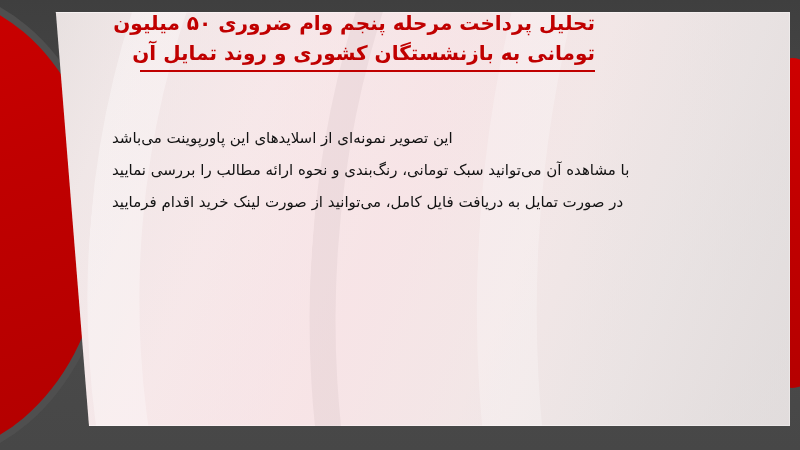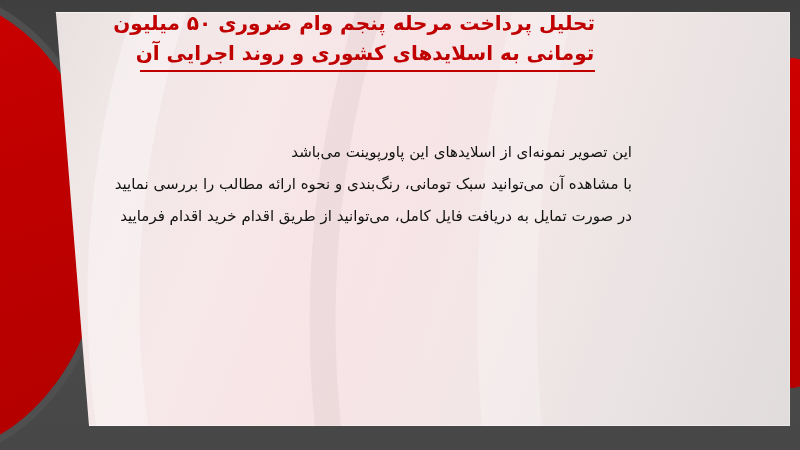--- a/index.html
+++ b/index.html
@@ -171,24 +171,24 @@
     margin-top: 2px;
     height: 2px;
     background: #c00000;
     width: 455px;
     margin-right: 0;
   }
 
   .body-block {
     position: absolute;
     right: 168px;
-    top: 137px;
+    top: 123px;
     width: 520px;
     direction: rtl;
-    text-align: right;
+    text-align: left;
   }
   .body-line {
     color: #121212;
     font-size: 15px;
     font-weight: 400;
     line-height: 2.12;
     white-space: nowrap;
   }
 </style>
 </head>
@@ -211,25 +211,25 @@
       <div class="arc-band arc-4"></div>
       <div class="arc-band arc-5"></div>
     </div>
     <div class="panel-wash"></div>
   </div>
 
   <div class="text-layer">
 
     <div class="title-block">
       <div class="title-line">تحلیل پرداخت مرحله پنجم وام ضروری ۵۰ میلیون</div>
-      <div class="title-line">تومانی به اسلایدهای کشوری و روند اجرایی آن</div>
+      <div class="title-line">تومانی به بازنشستگان کشوری و روند تمایل آن</div>
       <div class="title-rule"></div>
     </div>
 
     <div class="body-block">
       <div class="body-line">این تصویر نمونه‌ای از اسلایدهای این پاورپوینت می‌باشد</div>
       <div class="body-line">با مشاهده آن می‌توانید سبک تومانی، رنگ‌بندی و نحوه ارائه مطالب را بررسی نمایید</div>
-      <div class="body-line">در صورت تمایل به دریافت فایل کامل، می‌توانید از طریق اقدام خرید اقدام فرمایید</div>
+      <div class="body-line">در صورت تمایل به دریافت فایل کامل، می‌توانید از صورت لینک خرید اقدام فرمایید</div>
     </div>
 
   </div>
 
 </div>
 
 </body></html>

